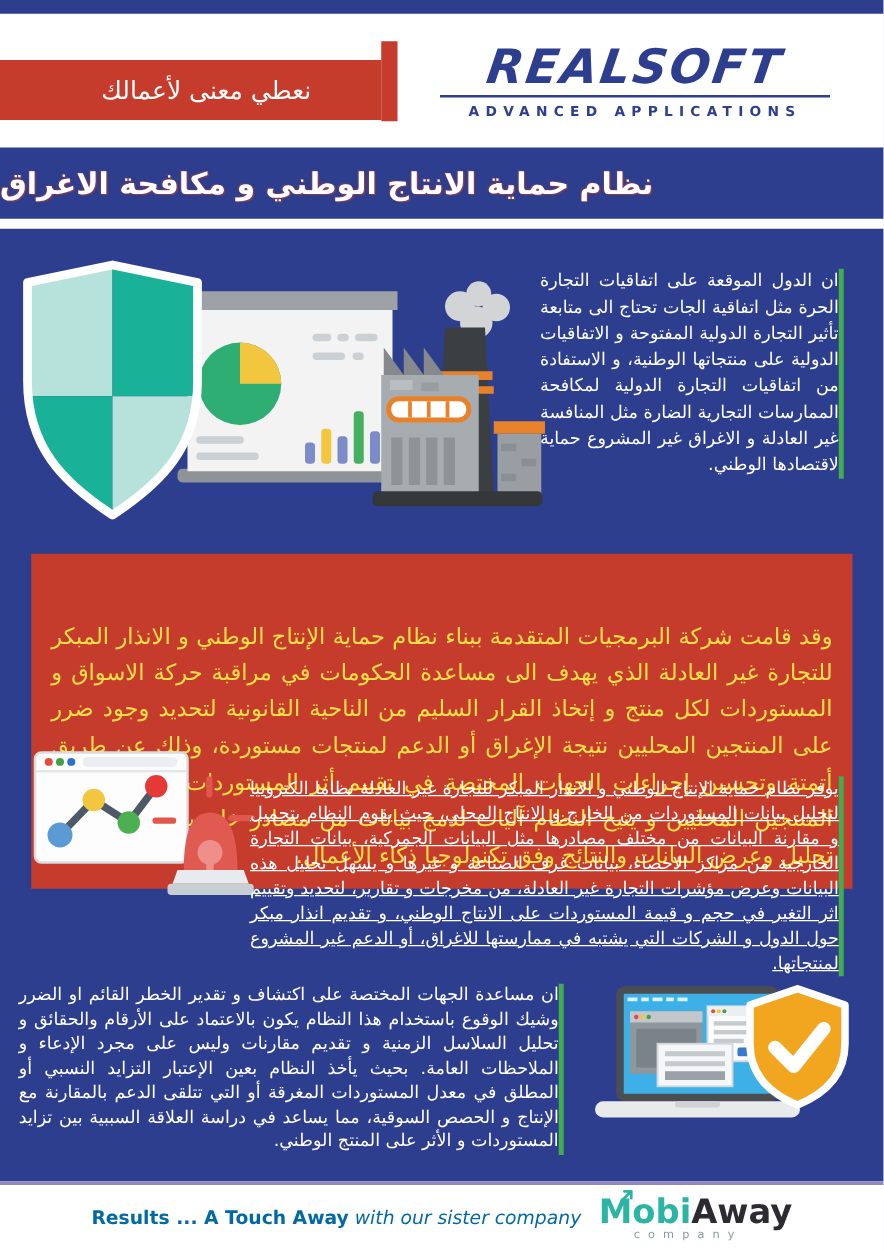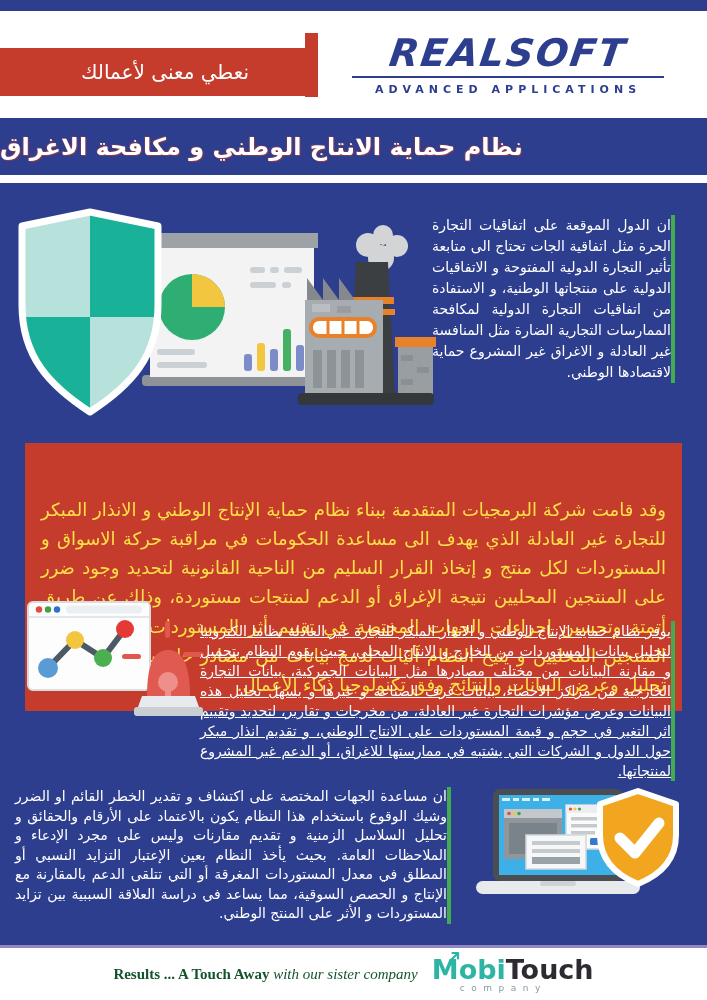--- a/index.html
+++ b/index.html
@@ -46,21 +46,21 @@
   .illu { position:absolute; }
   .illu1 { left:12px;  top:22px;  width:425px; height:215px; }
   .illu2 { left:18px;  top:405px; width:190px; height:150px; }
   .illu3 { left:468px; top:600px; width:232px; height:130px; }
   .illu svg { display:block; width:100%; height:100%; }
 
   
   .footer-line { position:absolute; left:0; top:945px; width:707px; height:3px; background:var(--footer-line,#8f86c2); }
   .footer { position:absolute; left:0; top:948px; width:707px; height:52px; background:#fff;
     display:flex; align-items:center; justify-content:center; gap:14px; }
-  .f-text { font-size:15px; color:#14532d; white-space:nowrap;font-family:Liberation Serif, serif; }
+  .f-text { font-size:15px; color:#0369a1; white-space:nowrap; }
   .f-bold { font-weight:bold; }
   .f-italic { font-style:italic; }
 
   .mobisoft { position:relative; text-align:left; line-height:1; }
   .ms-row { display:flex; align-items:flex-end; font-size:27px; font-weight:bold; }
   .ms-m { color:var(--brand-teal,#2cb5a5); position:relative; }
   .ms-arrow { position:absolute; right:-2px; top:-6px; width:12px; height:12px; }
   .ms-obi { color:var(--brand-teal,#2cb5a5); }
   .ms-soft { color:#2d2a32; }
   .ms-sub { font-size:9px; letter-spacing:6.5px; color:#8a9aa0; margin-top:1px; padding-left:28px; }
@@ -270,19 +270,19 @@
     <div class="f-text">
       <span class="f-bold">Results ... A Touch Away</span>
       <span class="f-italic">with our sister company</span>
     </div>
     <div class="mobisoft">
       <div class="ms-row">
         <span class="ms-m"><span>M</span><svg class="ms-arrow" viewBox="0 0 12 12">
               <path d="M1,11 L9,3 M9,3 H3.5 M9,3 V8.5" stroke="#2cb5a5" stroke-width="2.2" fill="none" stroke-linecap="round"></path>
             </svg></span>
           <span class="ms-obi">obi</span>
-          <span class="ms-soft">Touch</span>
+          <span class="ms-soft">Away</span>
       </div>
       <div class="ms-sub">company</div>
     </div>
   </footer>
 
 </div>
 
 </body></html>

